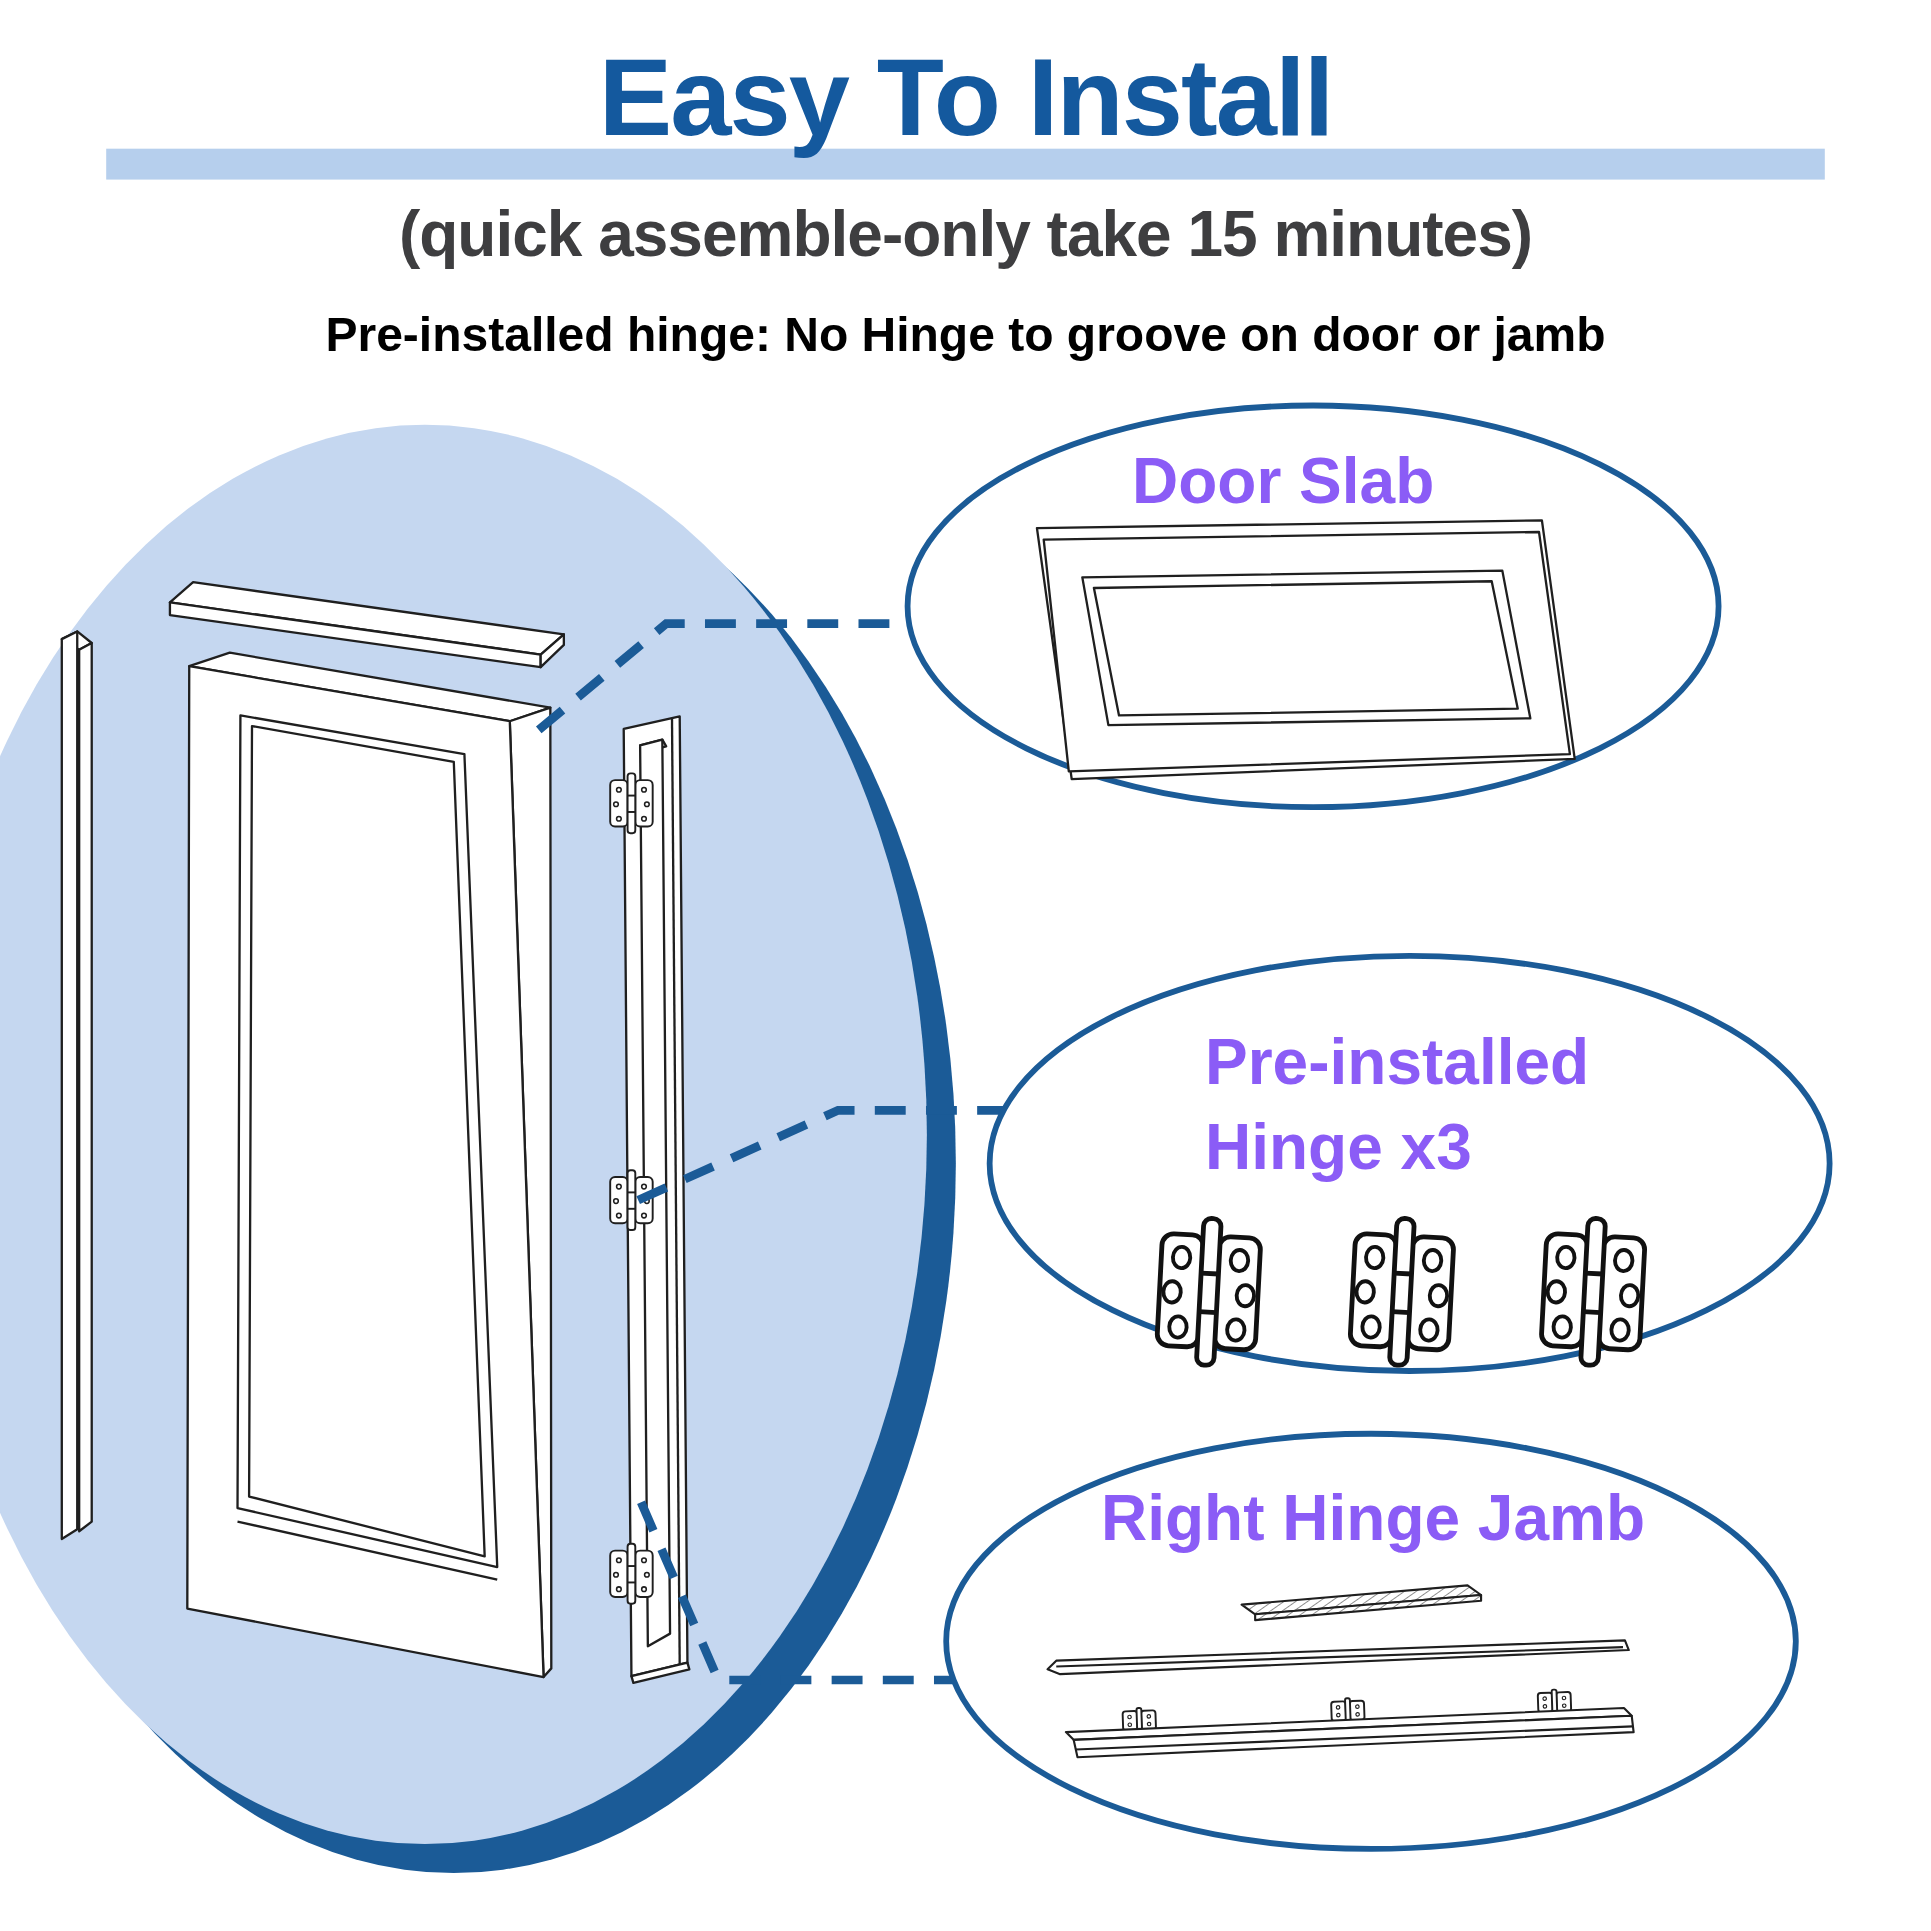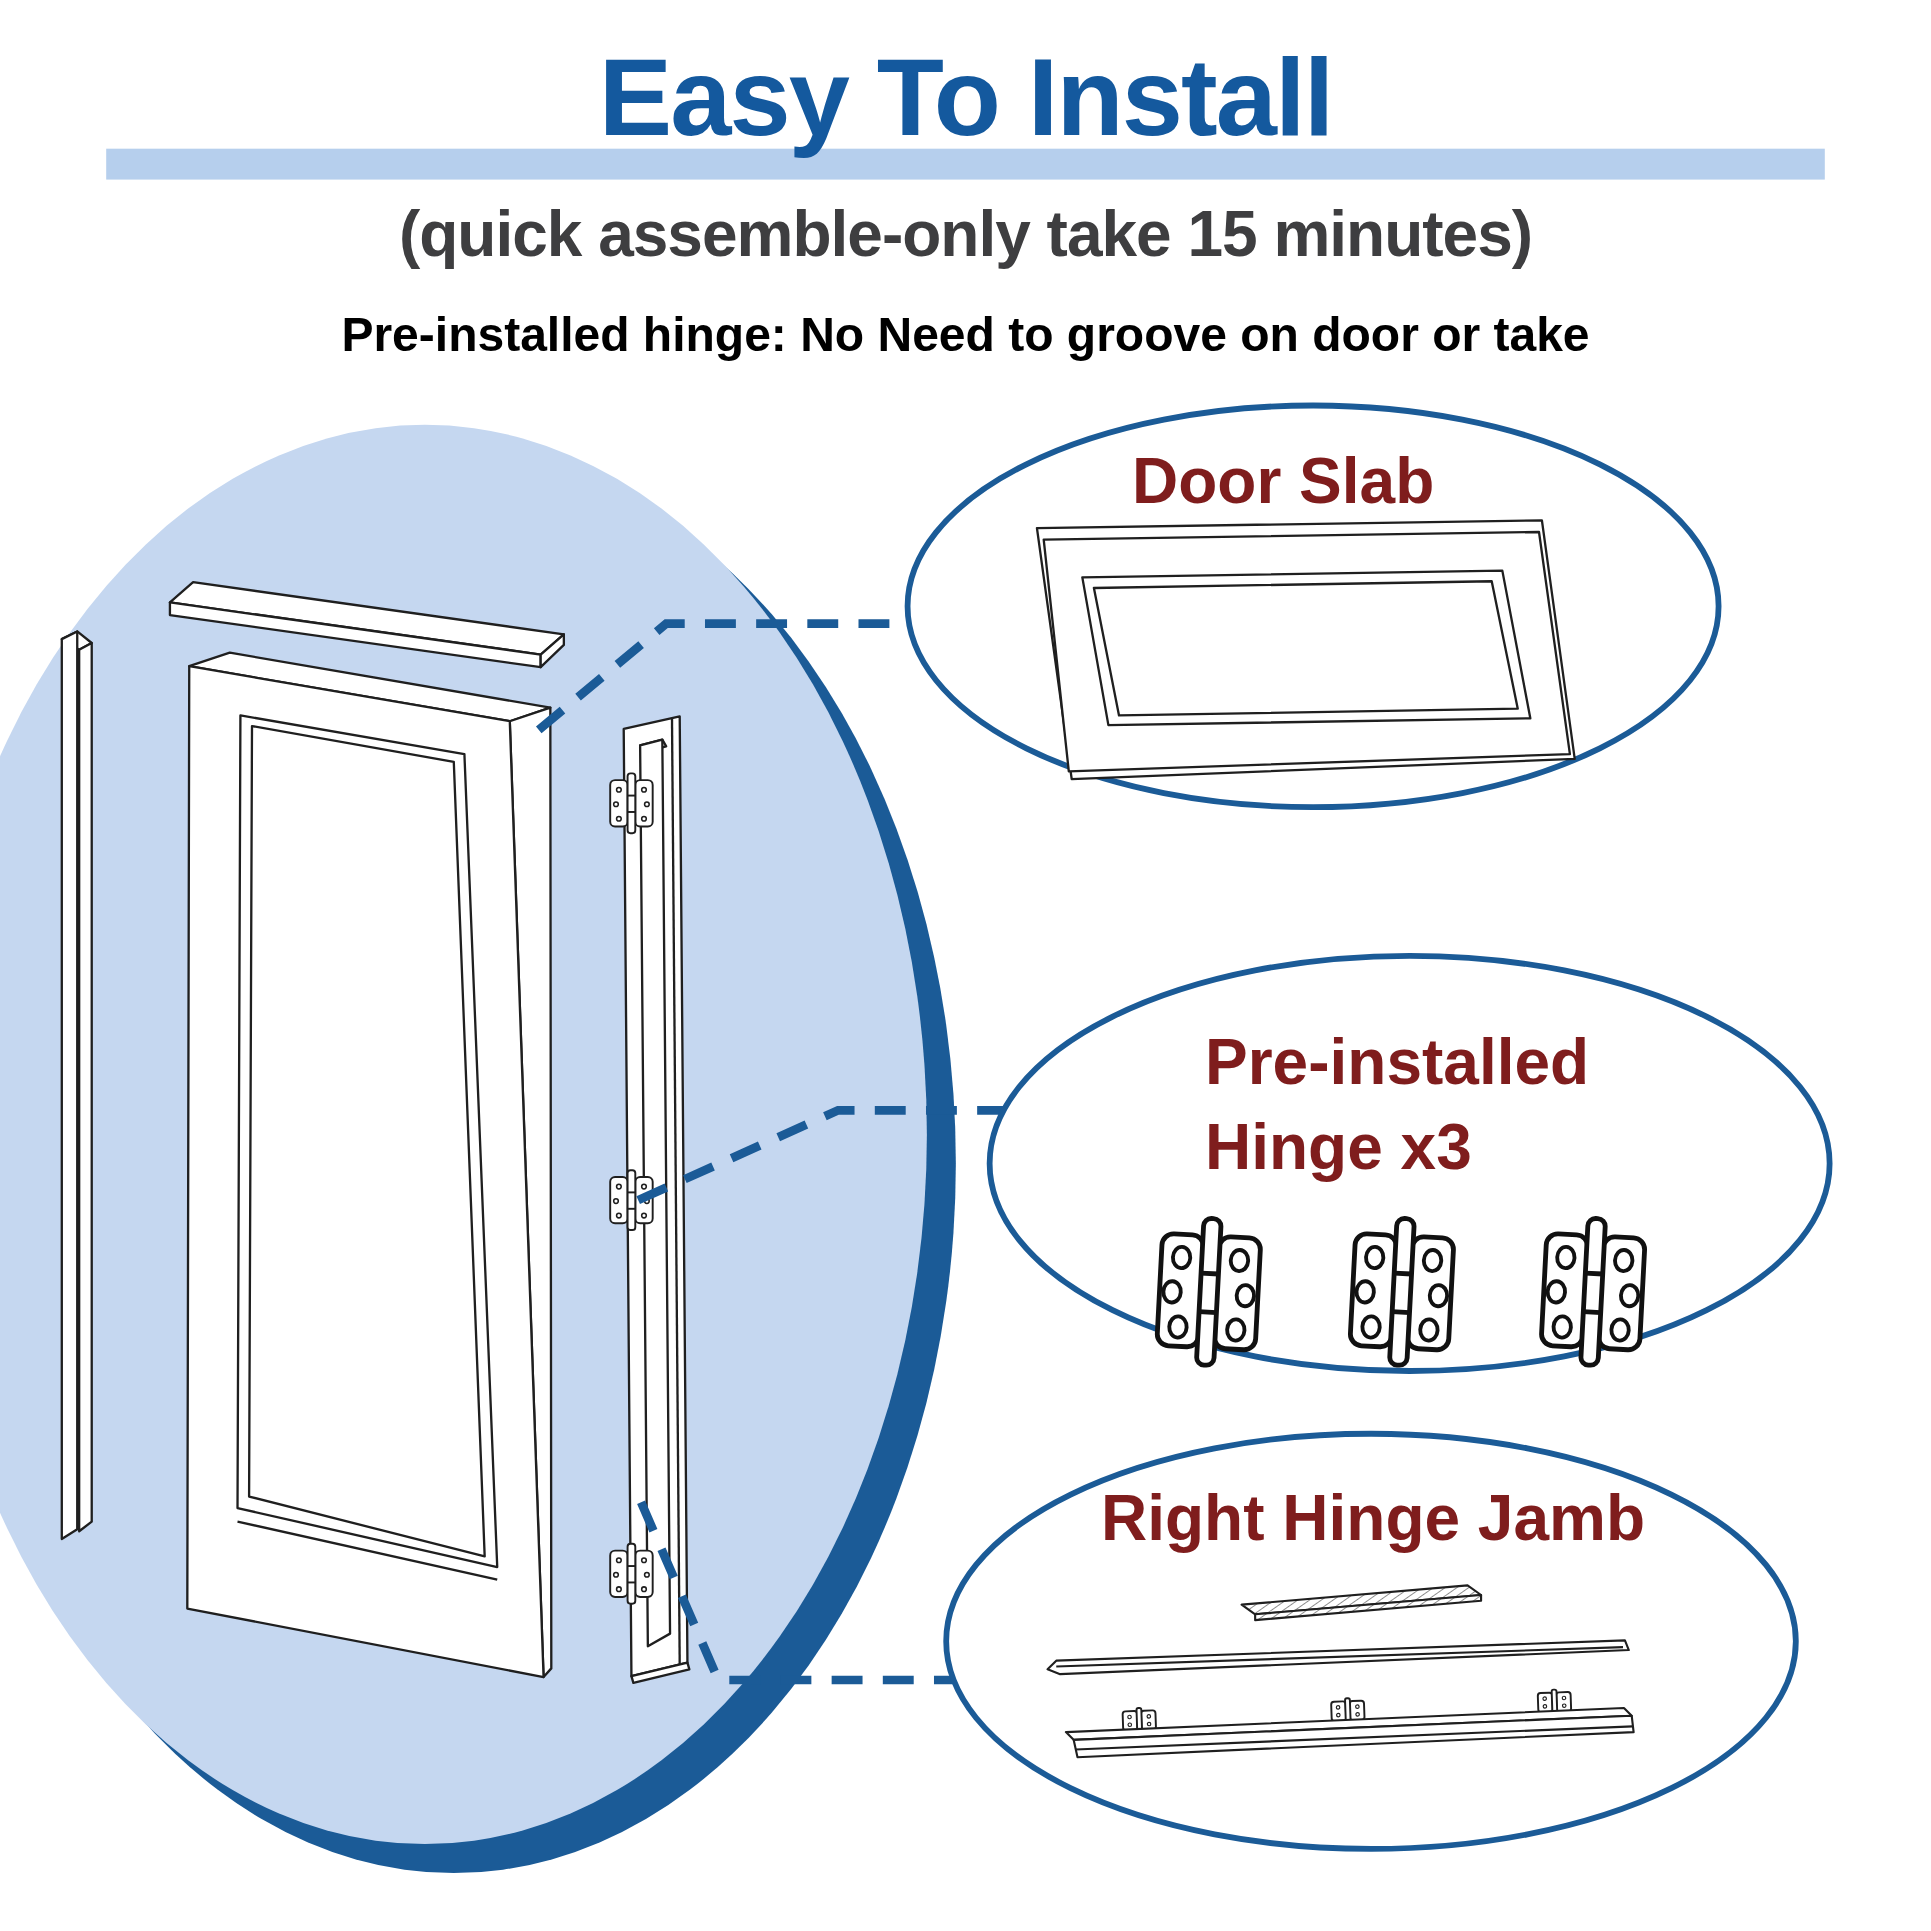--- a/index.html
+++ b/index.html
@@ -5,21 +5,21 @@
   html,body{margin:0;padding:0;background:#fff;}
   body{font-family:"Liberation Sans", sans-serif;}
   .canvas{position:relative;width:1931px;height:1931px;background:#fff;overflow:hidden;}
   .layer-svg{position:absolute;left:0;top:0;z-index:1;}
   .txt{position:absolute;z-index:2;white-space:nowrap;}
   .title{left:0;top:42px;width:100%;text-align:center;font-size:110px;font-weight:700;
          color:#14599e;letter-spacing:-1.9px;line-height:1.0;}
   .subtitle{left:0;top:197px;width:100%;text-align:center;font-size:64px;font-weight:600;
             color:#3e3e40;letter-spacing:-1px;}
   .note{left:0;top:307px;width:100%;text-align:center;font-size:48px;font-weight:700;color:#000;}
-  .callout-title{font-size:64px;font-weight:700;color:#7f1d1d;letter-spacing:0;}
+  .callout-title{font-size:64px;font-weight:700;color:#8b5cf6;letter-spacing:0;}
   .co-door{left:1132px;top:444px;}
   .co-hinges{left:1205px;top:1020px;line-height:85px;}
   .co-jamb{left:1101px;top:1481px;}
 </style>
 </head>
 <body>
 
 <div class="canvas">
 
   <svg class="layer-svg" width="1931" height="1931" viewBox="0 0 2000 2000">
@@ -154,21 +154,21 @@
         <use href="#hingeMini" transform="translate(1610,1763) rotate(-2)"></use>
         <path d="M1104,1794 L1682,1769 L1690,1777 L1112,1802 Z"></path>
         <path d="M1112,1802 L1690,1777 L1692,1794 L1116,1820 Z"></path>
         <line x1="1114" y1="1812" x2="1691" y2="1788"></line>
       </g>
     </g>
   </svg>
 
   <div class="txt title">Easy To Install</div>
   <div class="txt subtitle">(quick assemble-only take 15 minutes)</div>
-  <div class="txt note">Pre-installed hinge: No Need to groove on door or take</div>
+  <div class="txt note">Pre-installed hinge: No Hinge to groove on door or jamb</div>
 
   <div class="txt callout-title co-door">Door Slab</div>
 
   <div class="txt callout-title co-hinges">
     <div>Pre-installed</div>
     <div>Hinge x3</div>
   </div>
 
   <div class="txt callout-title co-jamb">Right Hinge Jamb</div>
 

